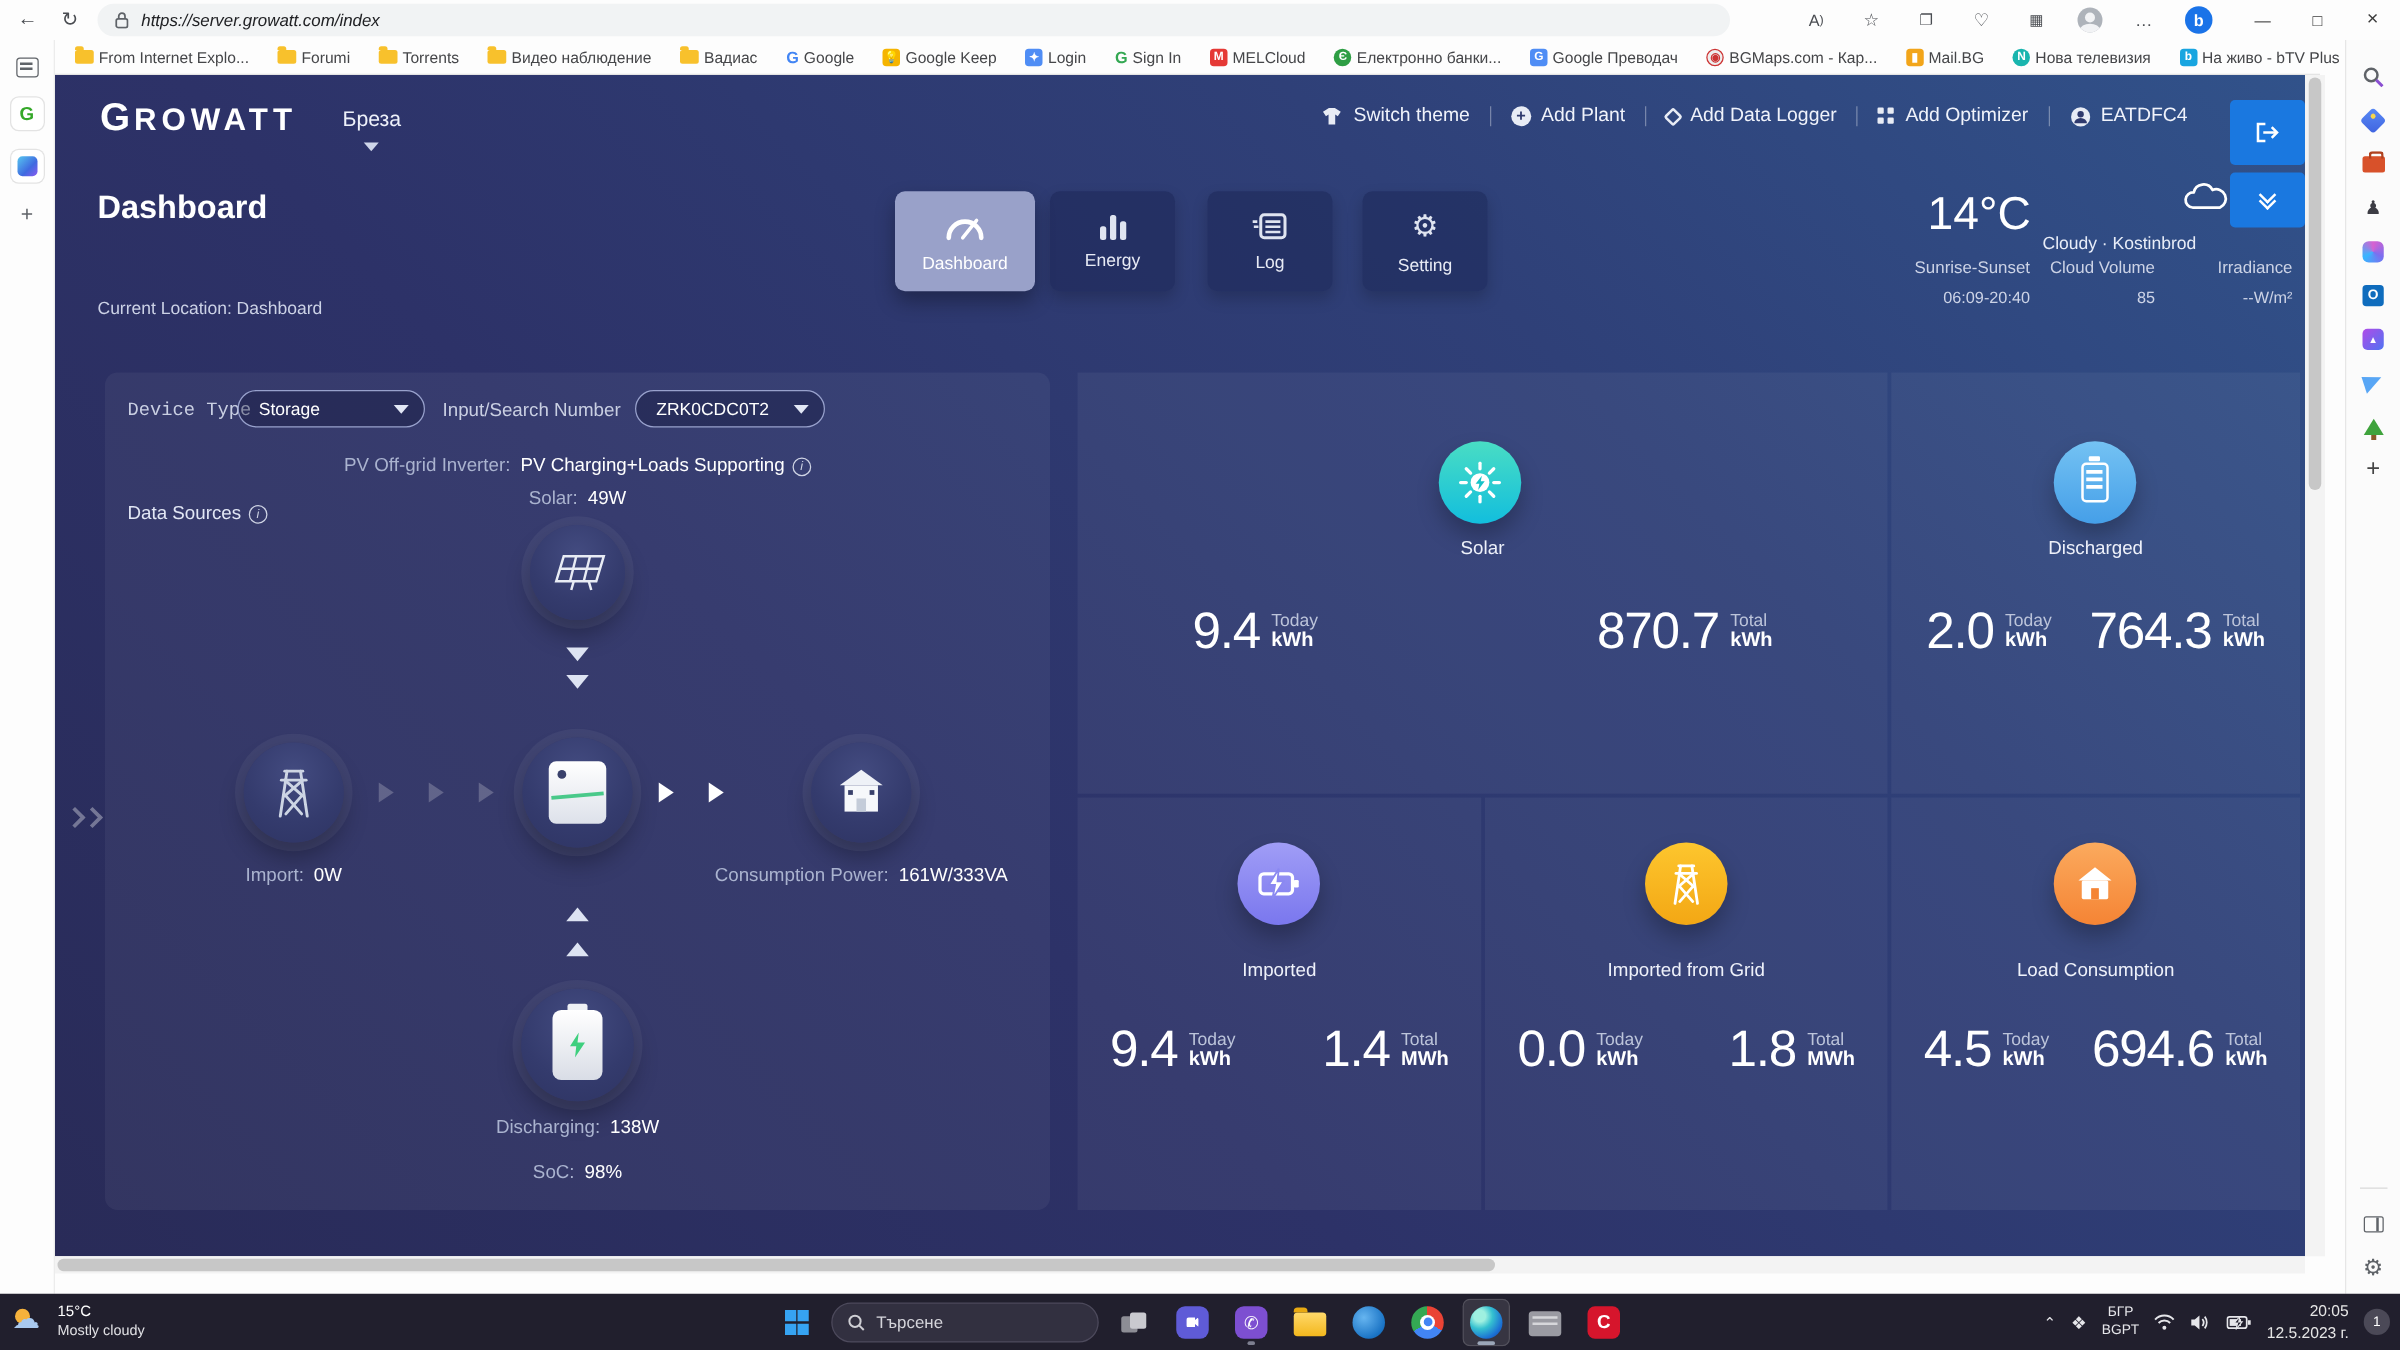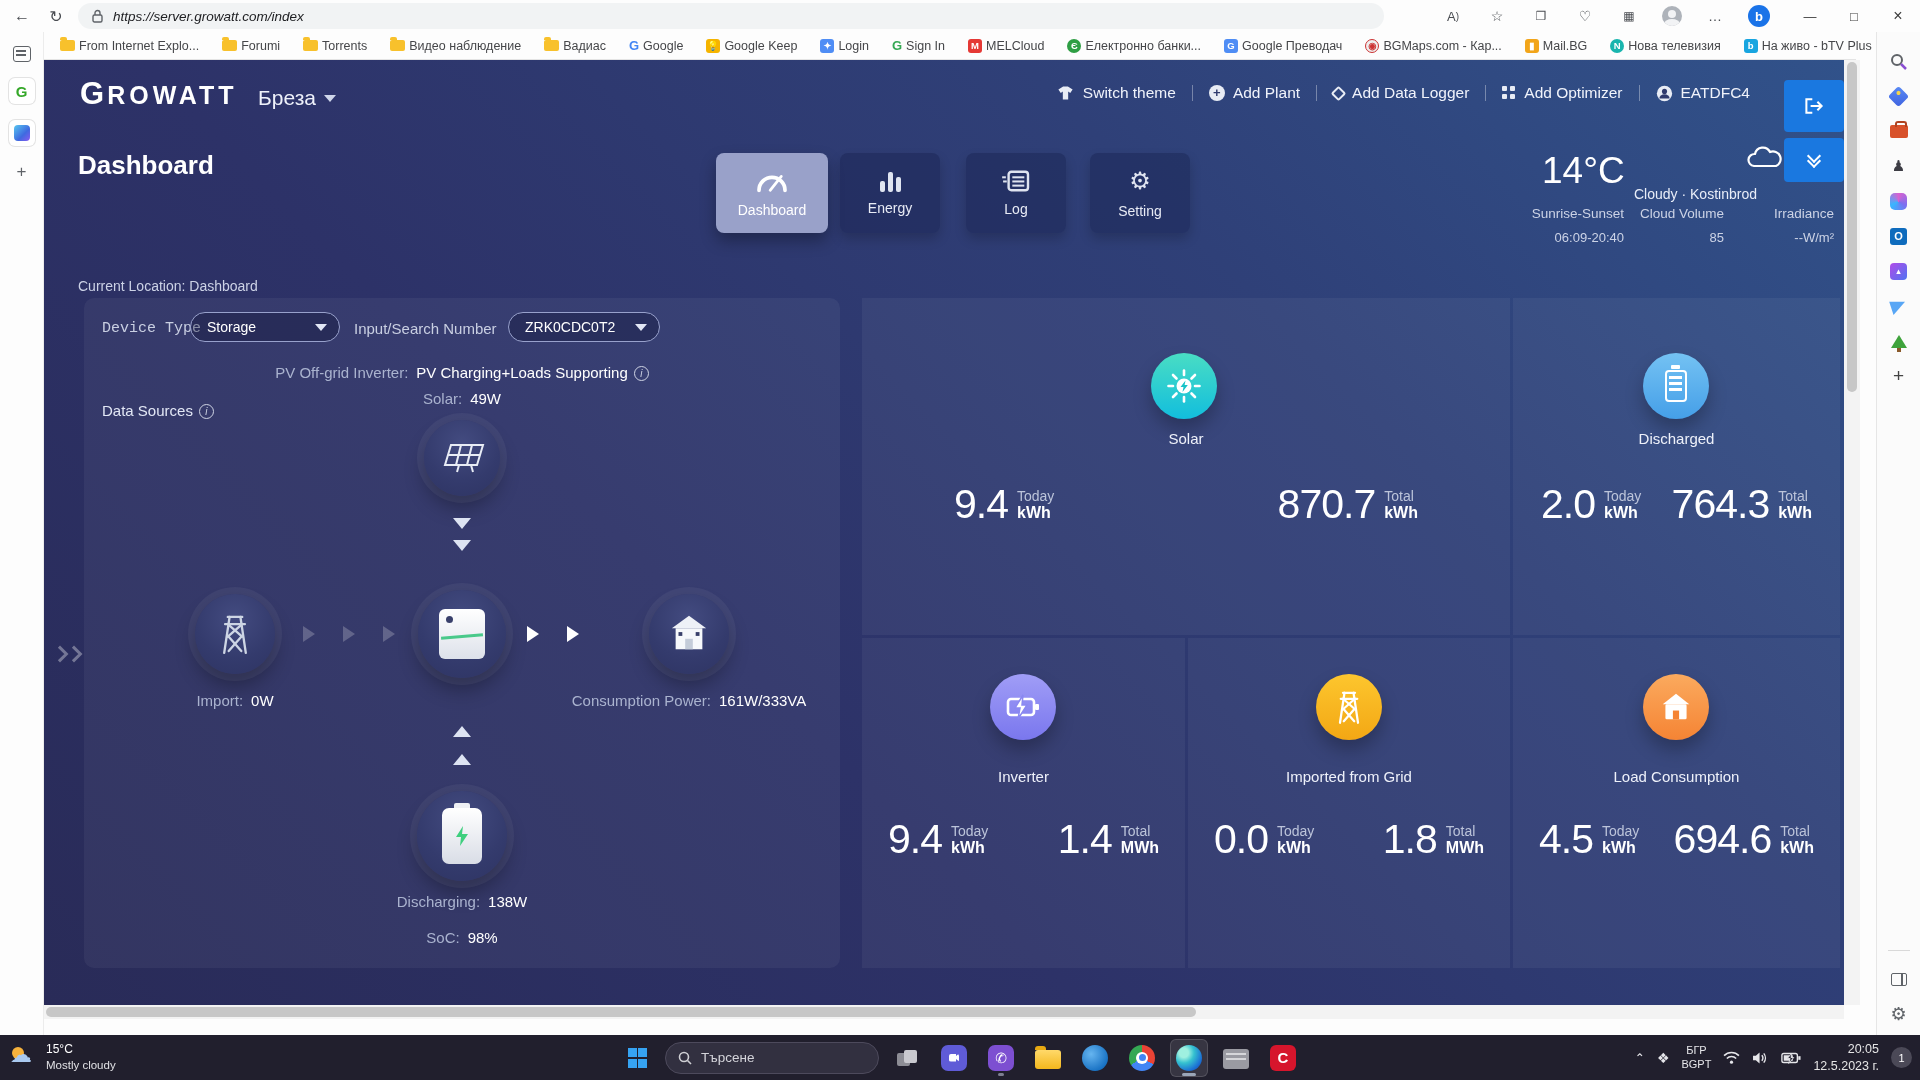--- a/index.html
+++ b/index.html
@@ -53,33 +53,33 @@
   #vscroll{left:1844px;top:60px;width:16px;height:945px;background:#f3f3f3;}
   #vthumb{position:absolute;left:3px;top:2px;width:10px;height:330px;border-radius:5px;background:#c7c7c7;}
   #gapr{left:1860px;top:60px;width:16px;height:975px;background:#fdfdfd;}
   #hscroll{left:44px;top:1005px;width:1800px;height:14px;background:#f3f3f3;}
   #hthumb{position:absolute;left:2px;top:2px;width:1150px;height:10px;border-radius:5px;background:#c7c7c7;}
   #gapb{left:44px;top:1019px;width:1816px;height:16px;background:#fdfdfd;}
   
   #content{left:44px;top:60px;width:1800px;height:945px;background:linear-gradient(225deg,#31528a 0%,#2f4078 30%,#2d3268 62%,#292b58 100%);overflow:hidden;color:#fff;}
   #logo{left:36px;top:16px;font-weight:700;font-size:25px;letter-spacing:3px;color:#fff;}
   #logo .g1{font-size:31px;}
-  #plantsel{left:214px;top:26px;font-size:21px;display:flex;align-items:center;gap:8px;color:#eef1fa;}
+  #plantsel{left:230px;top:26px;font-size:17px;display:flex;align-items:center;gap:8px;color:#eef1fa;flex-direction:column;}
   .caret{width:0;height:0;border-left:6px solid transparent;border-right:6px solid transparent;border-top:7px solid #cfd6ea;}
   #hdractions{top:24px;right:78px;display:flex;align-items:center;font-size:15.5px;color:#f0f3fb;}
   .hitem{display:flex;align-items:center;gap:8px;padding:0 16px;white-space:nowrap;}
   .hsep{width:1px;height:16px;background:rgba(255,255,255,.35);}
   .pluscirc{width:16px;height:16px;border-radius:50%;background:#e8ecf5;color:#2f3a6e;font-weight:700;font-size:13px;display:flex;align-items:center;justify-content:center;line-height:0;}
   .diam{width:11px;height:11px;border:2px solid #e8ecf5;transform:rotate(45deg);border-radius:2px;}
   .optgrid{width:14px;height:14px;display:grid;grid-template-columns:5px 5px;grid-template-rows:5px 5px;gap:3px;}
   .optgrid i{background:#e8ecf5;border-radius:1px;}
   .bluebtn{left:1740px;width:60px;background:#1a78e0;border-radius:4px;display:flex;align-items:center;justify-content:center;}
   .dchev{width:10px;height:10px;border-right:2.5px solid #fff;border-bottom:2.5px solid #fff;transform:rotate(45deg);}
   #pagetitle{left:34px;top:90px;font-size:26px;font-weight:700;}
-  #location{left:34px;top:178px;font-size:14px;color:#ccd2e6;margin-top:40px;}
+  #location{left:34px;top:178px;font-size:14px;color:#ccd2e6;}
   
   .gtab{top:93px;height:80px;border-radius:8px;background:rgba(16,26,70,.35);display:flex;flex-direction:column;align-items:center;justify-content:center;gap:8px;font-size:14px;color:#e8ebf5;box-shadow:0 6px 12px rgba(0,0,0,.18);}
   .gtab.active{background:#99a1c9;color:#fff;box-shadow:0 8px 16px rgba(0,0,0,.3);}
   .bars{display:flex;align-items:flex-end;gap:3px;height:22px;}
   .bars i{width:5px;background:#dfe4f0;border-radius:2px;}
   .gear22::after{content:"⚙";font-size:24px;color:#dfe4f0;}
   
   #wtemp{left:1498px;top:90px;font-size:37px;font-weight:300;}
   #wcond{left:1590px;top:126px;width:230px;font-size:14px;color:#e8edf8;}
   #wcloud{left:1700px;top:84px;}
@@ -584,21 +584,21 @@
     </div>
 
     <div class="spanel" style="left:818px;top:578px;width:323px;height:330px;">
       <div class="scirc c-chg" style="left:128px;top:36px;">
         <svg width="34" height="26" viewBox="0 0 34 26">
             <rect x="2" y="5" width="26" height="16" rx="3" fill="none" stroke="#fff" stroke-width="2.6"></rect>
             <rect x="29" y="10" width="4" height="6" rx="1" fill="#fff"></rect>
             <polygon points="17,1 9,14 14,14 12,25 21,11 16,11" fill="#fff" stroke="#8a88f1" stroke-width="1.5"></polygon>
           </svg>
       </div>
-      <div class="sname" style="top:130px;">Inverter</div>
+      <div class="sname" style="top:130px;">Imported</div>
       <div class="statline" style="top:178px;padding:0 26px;">
         <div class="ngroup">
             <span class="bignum">9.4</span>
           <span class="ustack">
               <span class="ul">Today</span>
               <span class="uu">kWh</span>
             </span>
           </div>
         <div class="ngroup">
             <span class="bignum">1.4</span>

